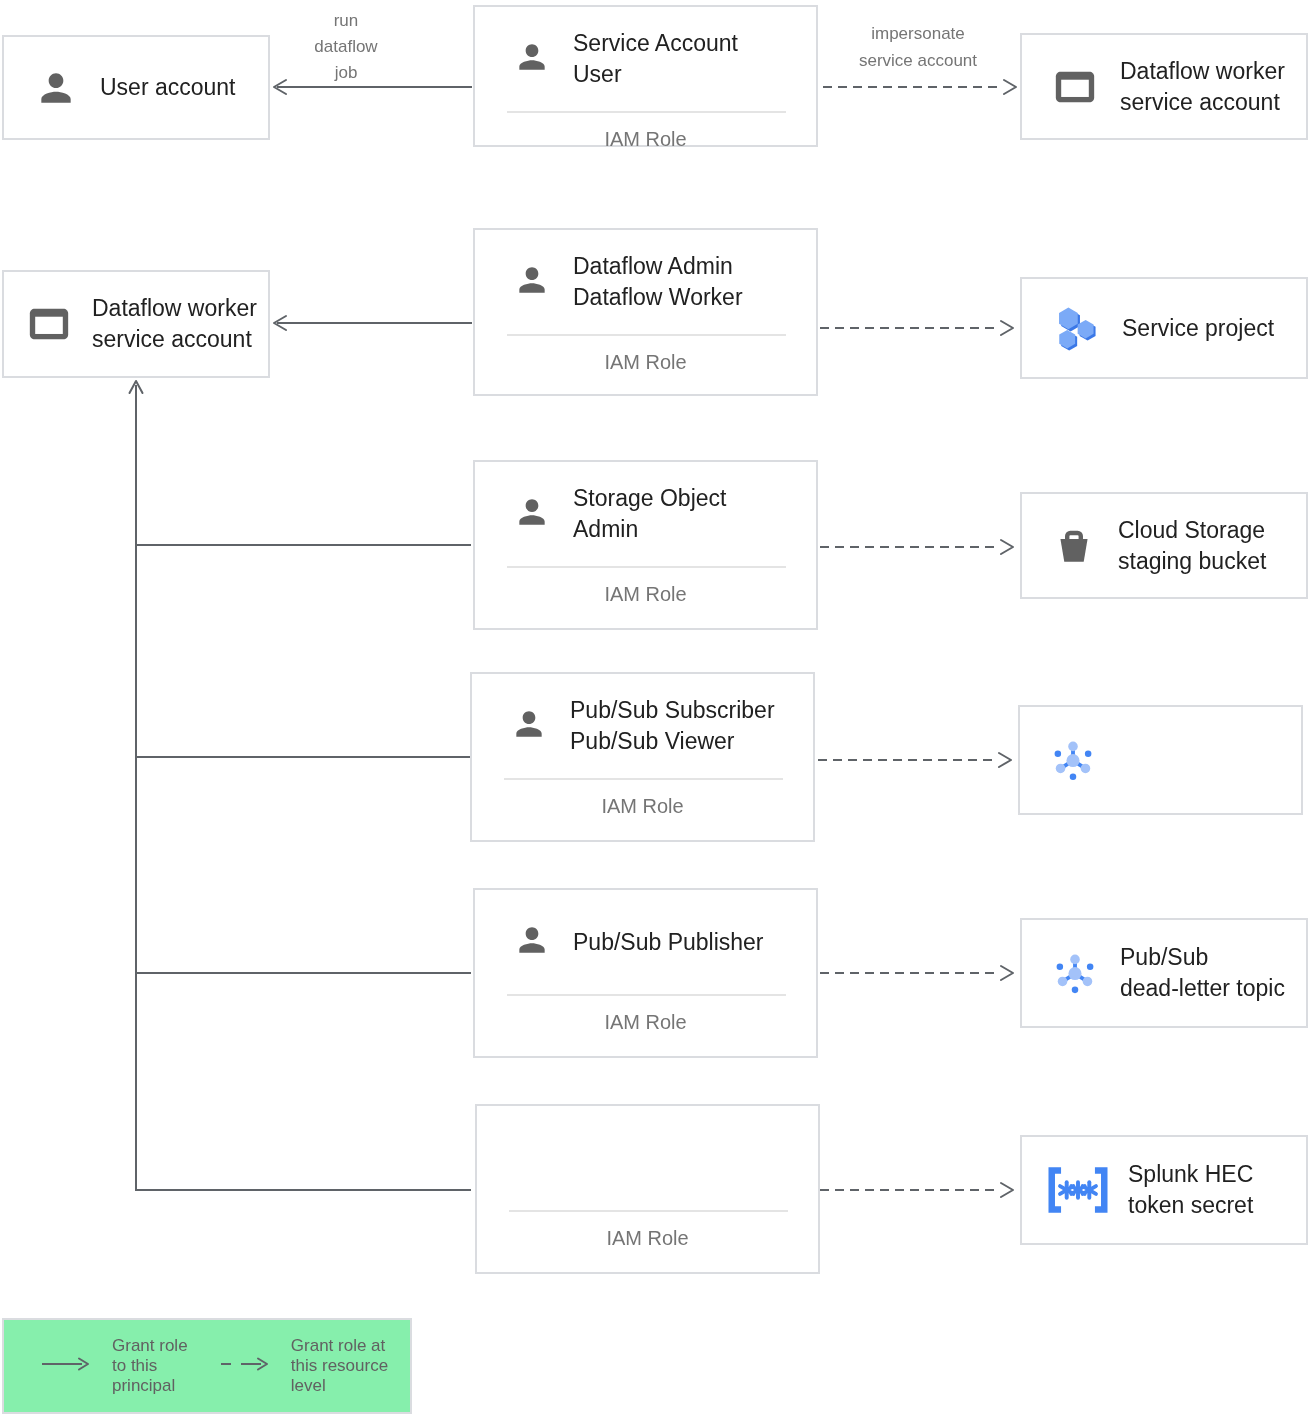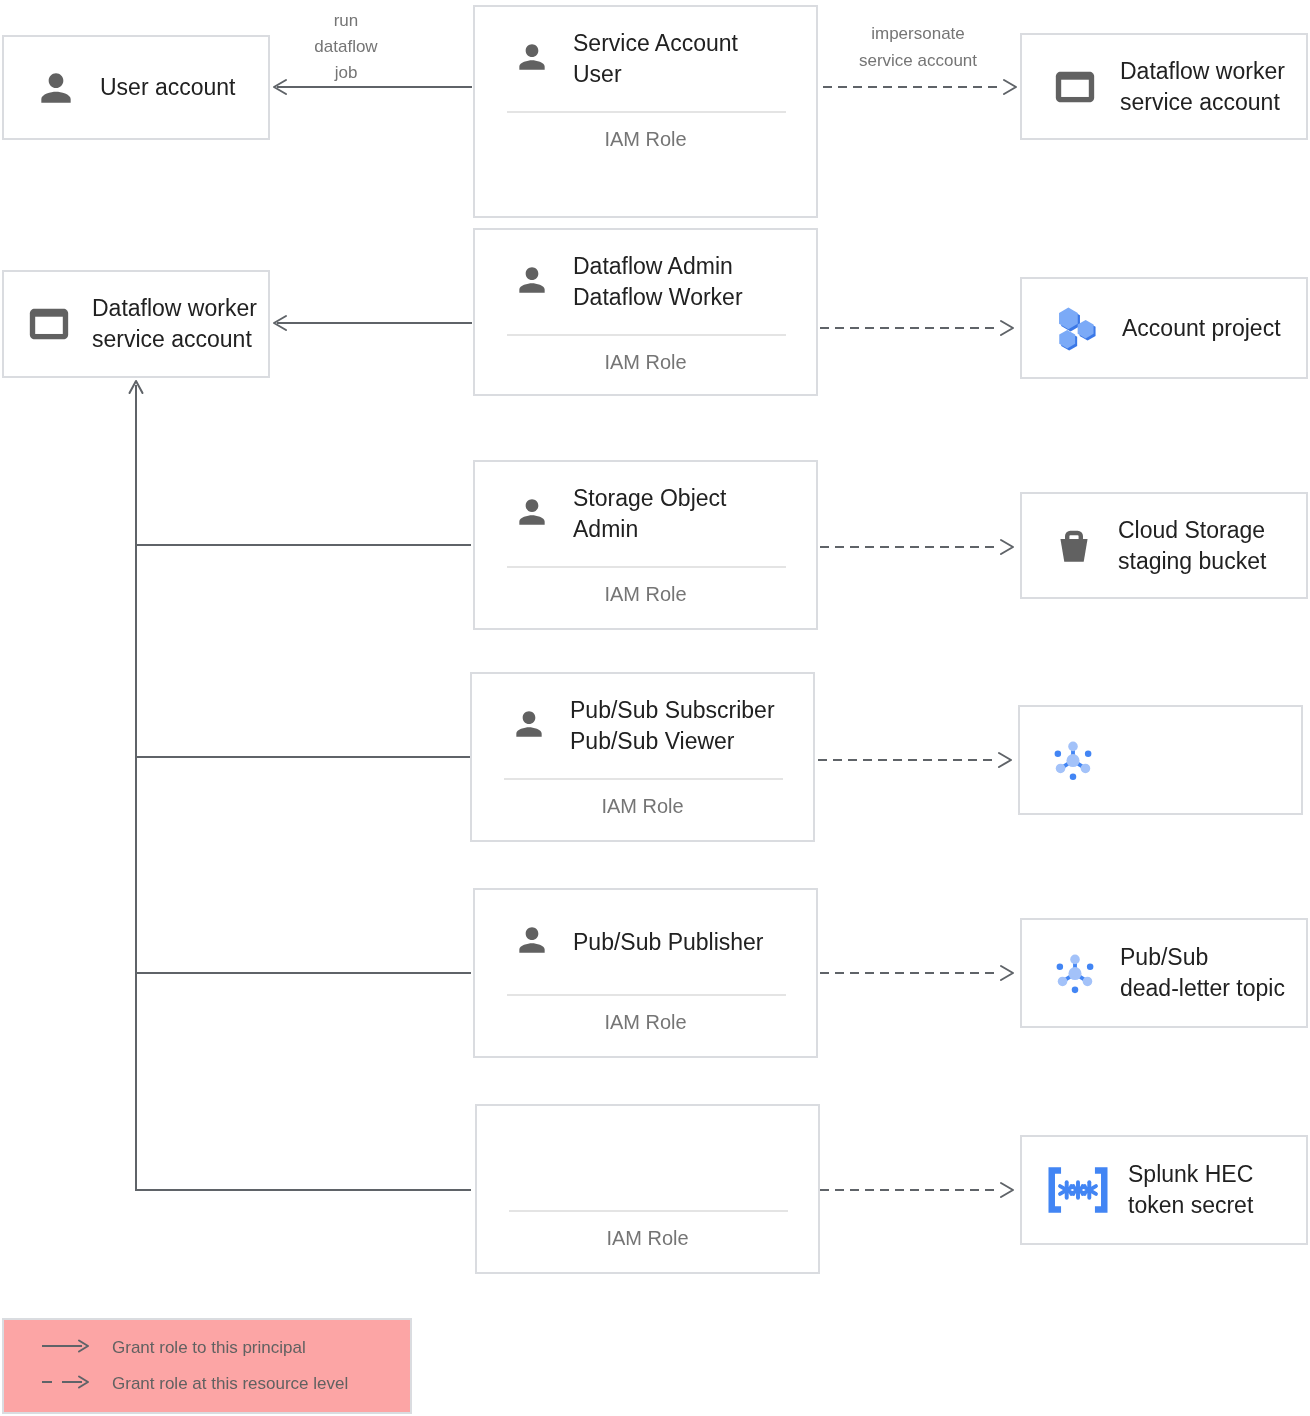--- a/index.html
+++ b/index.html
@@ -11,22 +11,22 @@
   .entity .icon{flex:none;display:flex;align-items:center;}
   .lbl{font-size:23px;line-height:31px;color:#212121;}
   .iam-head{position:absolute;left:38px;right:24px;top:0;height:104px;
             display:flex;align-items:center;gap:22px;}
   .iam-title{font-size:23px;line-height:31px;color:#212121;}
   .iam-divider{position:absolute;left:32px;right:30px;top:104px;height:2px;background:#e4e4e4;}
   .iam-footer{position:absolute;left:0;right:0;top:121px;text-align:center;
               font-size:20px;color:#757575;}
   .edge-label{position:absolute;text-align:center;font-size:17px;line-height:26px;color:#757575;}
   .legend{position:absolute;left:2px;top:1318px;width:410px;height:96px;
-          border:2px solid #dadce0;box-sizing:border-box;background:#fca5a5;
-          display:flex;flex-direction:column;justify-content:center;gap:14px;padding-left:36px;}
+          border:2px solid #dadce0;box-sizing:border-box;background:#86efac;
+          display:flex;flex-direction:row;justify-content:center;gap:14px;padding-left:36px;}
   .legend-row{display:flex;align-items:center;gap:20px;}
   .legend-label{font-size:17px;color:#616161;}
 </style>
 </head>
 <body>
 
 <div class="canvas">
 
   <svg class="overlay" width="1310" height="1416" viewBox="0 0 1310 1416" fill="none" stroke="#5f6368" stroke-width="2">
 
@@ -83,21 +83,21 @@
     <span class="icon">
       <svg width="44" height="44" viewBox="0 0 24 24">
           <path fill="#616161" d="M12 12c2.21 0 4-1.79 4-4s-1.79-4-4-4-4 1.79-4 4 1.79 4 4 4zm0 2c-2.67 0-8 1.34-8 4v2h16v-2c0-2.66-5.33-4-8-4z"></path>
         </svg>
     </span>
     <span class="lbl">
       <div>User account</div>
     </span>
   </div>
 
-  <div class="box" style="left:473px;top:5px;width:345px;height:213px;">
+  <div class="box" style="left:473px;top:5px;width:345px;height:142px;">
     <div class="iam-head">
       <span class="icon">
         <svg width="38" height="38" viewBox="0 0 24 24">
             <path fill="#616161" d="M12 12c2.21 0 4-1.79 4-4s-1.79-4-4-4-4 1.79-4 4 1.79 4 4 4zm0 2c-2.67 0-8 1.34-8 4v2h16v-2c0-2.66-5.33-4-8-4z"></path>
           </svg>
       </span>
       <span class="iam-title">
         <div>Service Account User</div>
         <div></div>
       </span>
@@ -164,21 +164,21 @@
       <svg width="48" height="48" viewBox="0 0 24 24">
         <polygon fill="#3b78e7" points="9.3,2.9 13.98,5.6 13.98,11 9.3,13.7 4.62,11 4.62,5.6"></polygon>
         <polygon fill="#7baaf7" points="8.2,1.8 12.88,4.5 12.88,9.9 8.2,12.6 3.52,9.9 3.52,4.5"></polygon>
         <polygon fill="#3b78e7" points="17.8,9.1 21.78,11.4 21.78,16 17.8,18.3 13.82,16 13.82,11.4"></polygon>
         <polygon fill="#7baaf7" points="16.8,8 20.78,10.3 20.78,14.9 16.8,17.2 12.82,14.9 12.82,10.3"></polygon>
         <polygon fill="#3b78e7" points="8.6,14.1 12.58,16.4 12.58,21 8.6,23.3 4.62,21 4.62,16.4"></polygon>
         <polygon fill="#7baaf7" points="7.6,13 11.58,15.3 11.58,19.9 7.6,22.2 3.62,19.9 3.62,15.3"></polygon>
       </svg>
     </span>
     <span class="lbl">
-      <div>Account project</div>
+      <div>Service project</div>
       <div></div>
     </span>
   </div>
 
   <div class="box" style="left:473px;top:460px;width:345px;height:170px;">
     <div class="iam-head">
       <span class="icon">
         <svg width="38" height="38" viewBox="0 0 24 24">
             <path fill="#616161" d="M12 12c2.21 0 4-1.79 4-4s-1.79-4-4-4-4 1.79-4 4 1.79 4 4 4zm0 2c-2.67 0-8 1.34-8 4v2h16v-2c0-2.66-5.33-4-8-4z"></path>
           </svg>

